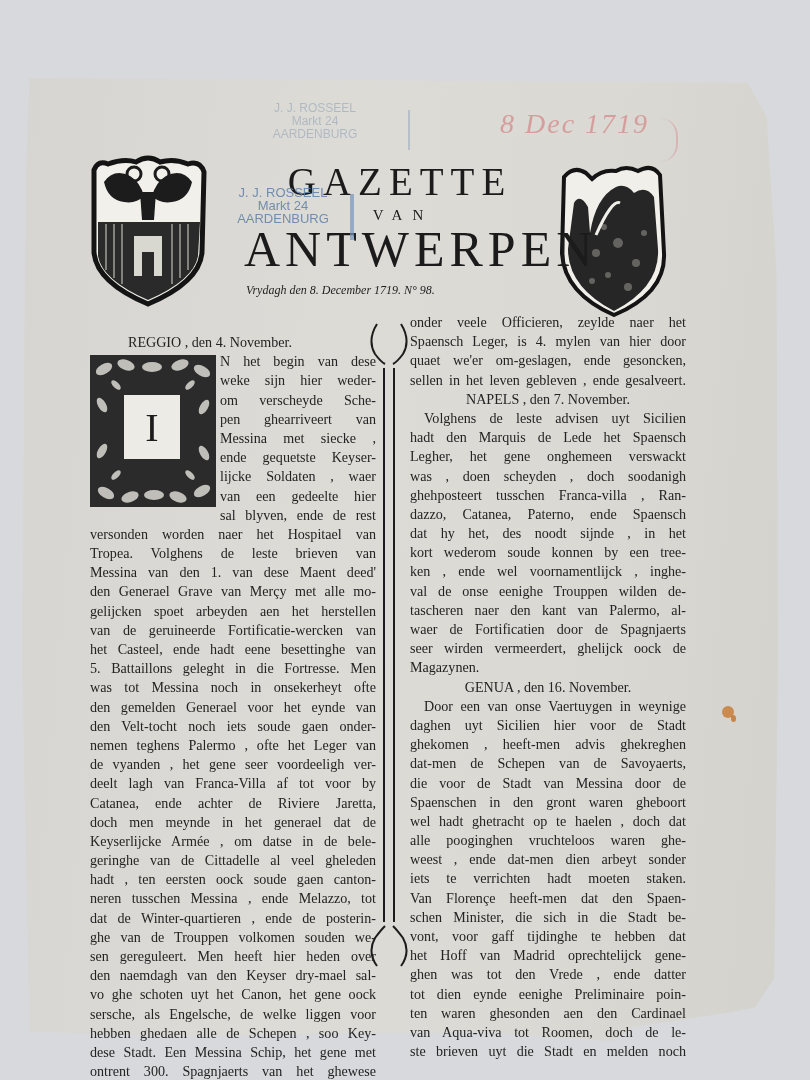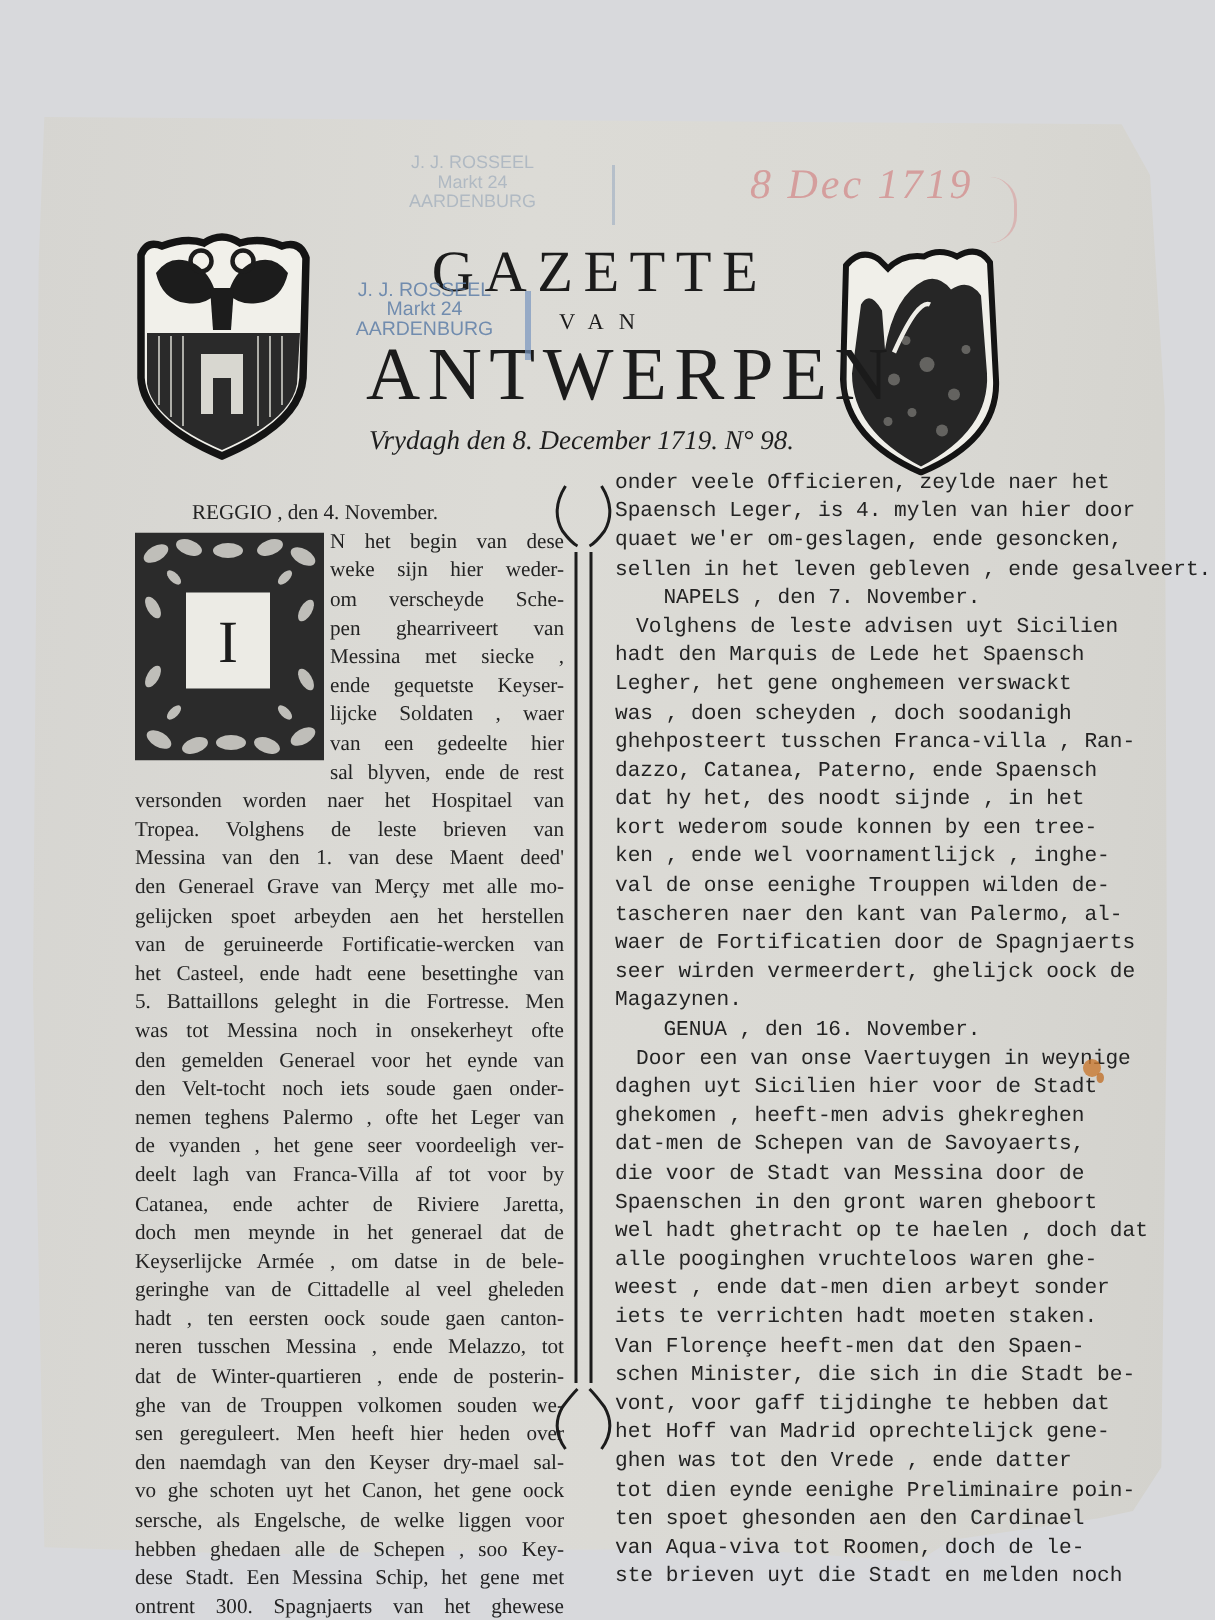--- a/index.html
+++ b/index.html
@@ -12,37 +12,37 @@
   .paper {
     position:absolute; left:22px; top:78px; width:756px; height:968px;
     background: linear-gradient(95deg,#d6d5d1 0%,#dcdbd6 40%,#dad9d4 70%,#d3d2cd 100%);
     box-shadow: 2px 3px 6px rgba(0,0,0,0.12);
     clip-path: polygon(1% 0%, 96% 0.5%, 98.5% 4%, 99.8% 20%, 100% 60%, 99.5% 93%, 97% 96%, 94% 96.5%, 81% 98%, 78% 99.5%, 62% 98.6%, 40% 98.7%, 20% 99%, 1% 98.5%, 0% 60%, 0.5% 10%);
   }
   .title-block { position:absolute; left:226px; top:162px; width:310px; text-align:center; color:#1b1b1b; }
   .t-gazette { font-size:39px; letter-spacing:7px; line-height:40px; margin-left:38px; }
   .t-van { font-size:15px; letter-spacing:10px; line-height:26px; margin-left:44px; }
   .t-antwerpen { font-size:50px; letter-spacing:5px; line-height:42px; margin-left:18px; }
-  .dateline { position:absolute; left:246px; top:283px; font-size:18px; font-style:italic; color:#1e1e1e; }
+  .dateline { position:absolute; left:246px; top:283px; font-size:12px; font-style:italic; color:#1e1e1e; }
 
   .stamp-blue { position:absolute; left:218px; top:186px; width:130px; color:#5f7fa8; font-family:"Liberation Sans",sans-serif; font-size:13px; line-height:13px; opacity:0.85; }
   .stamp-blue div { text-align:center; }
   .stamp-blue-bar { position:absolute; left:350px; top:194px; width:4px; height:46px; background:#7796bf; opacity:0.7; }
   .stamp-faded { position:absolute; left:255px; top:102px; width:120px; color:#8d9fb4; font-family:"Liberation Sans",sans-serif; font-size:12px; line-height:13px; opacity:0.55; text-align:center; }
   .stamp-faded-bar { position:absolute; left:408px; top:110px; width:2px; height:40px; background:#8fa4bd; opacity:0.5; }
   .stamp-red { position:absolute; left:500px; top:108px; color:#d38b8b; font-size:28px; font-style:italic; opacity:0.75; letter-spacing:2px; }
   .stamp-red-curve { position:absolute; left:660px; top:118px; width:16px; height:44px; border-right:2px solid #d9a0a0; border-radius:0 40px 40px 0; opacity:0.6; }
 
   .arms { position:absolute; }
   .arms-left { left:84px; top:152px; width:128px; height:156px; }
   .arms-right { left:556px; top:163px; width:116px; height:154px; }
 
   .col { position:absolute; color:#232323; font-size:14.1px; line-height:19.2px; }
   .col-left { left:90px; top:313px; width:286px;margin-top:20px; }
-  .col-right { left:410px; top:313px; width:276px;font-family:Liberation Mono, monospace; }
+  .col-right { left:410px; top:313px; width:276px; }
   .line { white-space:nowrap; text-align:justify; text-align-last:justify; height:19.2px; overflow:visible; }
   .line.last { text-align-last:left; }
   .line.center { text-align:left; text-align-last:center; }
   .line.indent { padding-left:14px; }
   .drop-wrap { display:flex; }
   .dropcap { width:126px; height:152px; margin-right:4px; margin-top:3px; flex:none; }
   .drop-lines { flex:1; }
 
   .divider { position:absolute; left:369px; top:320px; width:40px; height:650px; }
   .stain { position:absolute; left:722px; top:706px; width:12px; height:12px; border-radius:50%; background:#c8782f; opacity:0.8; }
@@ -226,19 +226,19 @@
   <div class="line">wel hadt ghetracht op te haelen , doch dat</div>
   <div class="line">alle pooginghen vruchteloos waren ghe-</div>
   <div class="line">weest , ende dat-men dien arbeyt sonder</div>
   <div class="line">iets te verrichten hadt moeten staken.</div>
   <div class="line">Van Florençe heeft-men dat den Spaen-</div>
   <div class="line">schen Minister, die sich in die Stadt be-</div>
   <div class="line">vont, voor gaff tijdinghe te hebben dat</div>
   <div class="line">het Hoff van Madrid oprechtelijck gene-</div>
   <div class="line">ghen was tot den Vrede , ende datter</div>
   <div class="line">tot dien eynde eenighe Preliminaire poin-</div>
-  <div class="line">ten spoet ghesonden aen den Cardinael</div>
+  <div class="line">ten waren ghesonden aen den Cardinael</div>
   <div class="line">van Aqua-viva tot Roomen, doch de le-</div>
   <div class="line">ste brieven uyt die Stadt en melden noch</div>
 </div>
 
 <div class="stain"></div>
 <div class="stain2"></div>
 
 </body></html>

